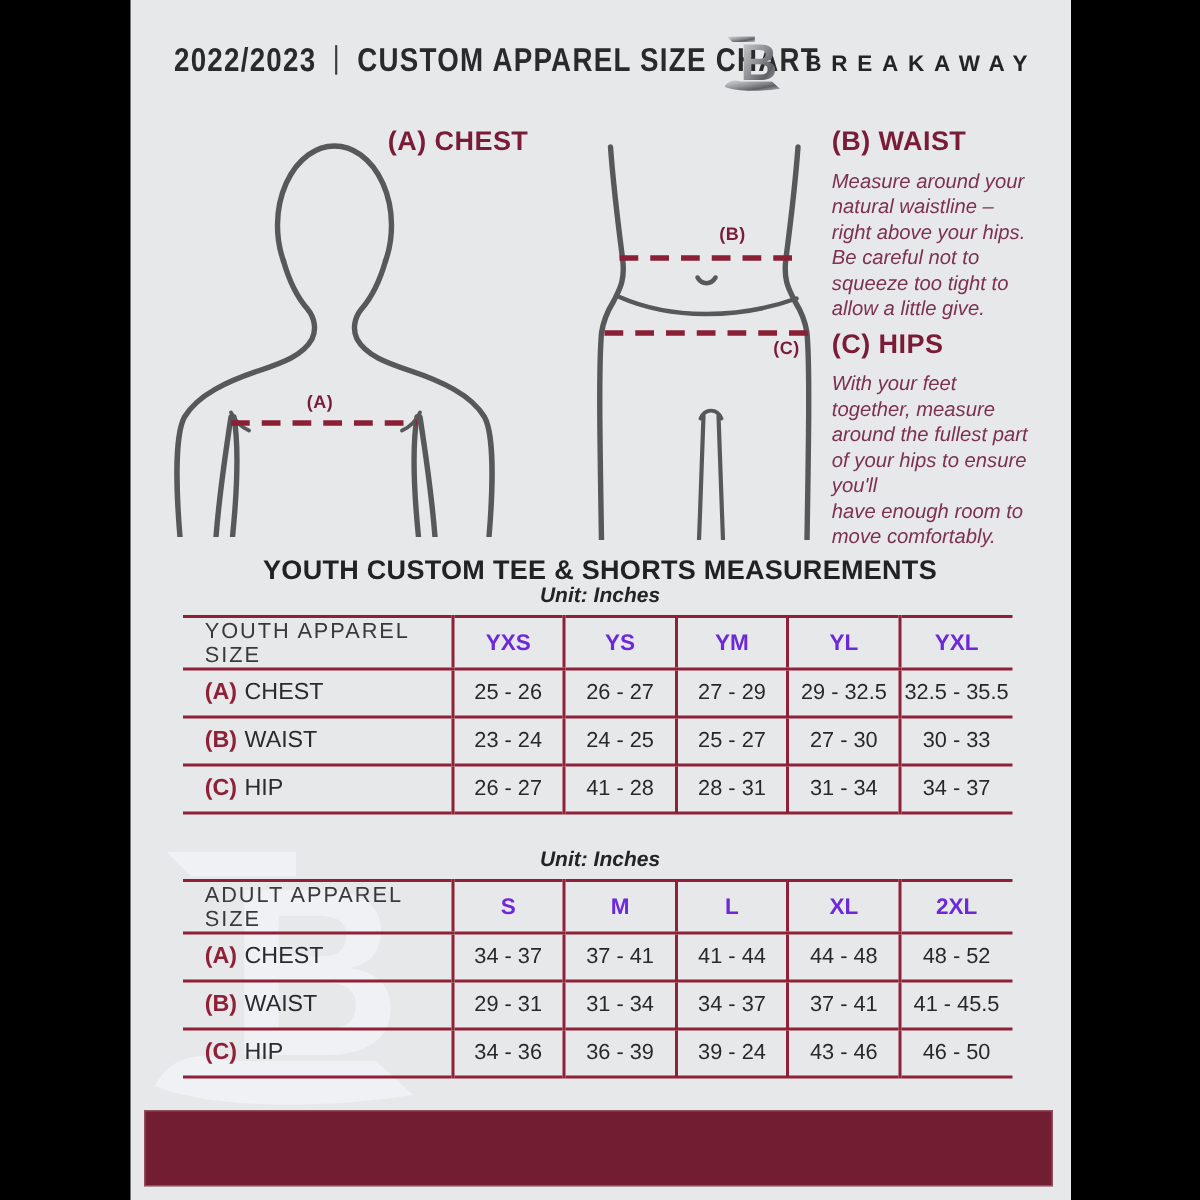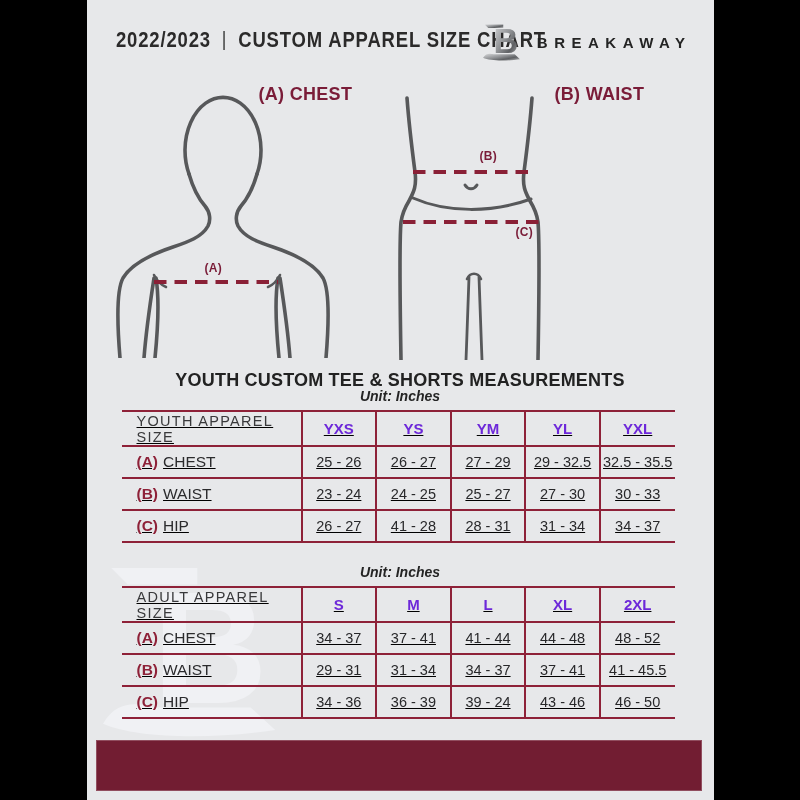--- a/index.html
+++ b/index.html
@@ -20,21 +20,21 @@
   .guide-h{font-weight:700;font-size:18px;letter-spacing:.3px;color:#7a1c38;margin:0 0 7px 0;}
   .guide-p{font-style:italic;font-size:13.5px;line-height:1.26;color:#7d3150;margin:0;white-space:pre-line;}
   .marker{position:absolute;font-weight:700;font-size:12px;color:#7a1c38;letter-spacing:.3px;}
 
   
   .tbl-title{position:absolute;left:0;width:100%;text-align:center;font-weight:700;
     font-size:18px;letter-spacing:.2px;color:#222;}
   .tbl-unit{position:absolute;left:0;width:100%;text-align:center;font-weight:700;font-style:italic;
     font-size:14px;color:#242424;}
   table.size-table{position:absolute;left:35px;width:553px;border-collapse:collapse;table-layout:fixed;
-    border-top:2.5px solid #8e2138;border-bottom:2.5px solid #8e2138;background:transparent;z-index:2;text-decoration:underline;}
+    border-top:2.5px solid #8e2138;border-bottom:2.5px solid #8e2138;background:transparent;z-index:2;}
   table.size-table th,table.size-table td{padding:0;}
   table.size-table thead th{height:33px;border-bottom:2px solid #8e2138;}
   table.size-table tbody td{height:30px;}
   table.size-table tbody tr + tr td{border-top:2px solid #8e2138;}
   table.size-table th + th, table.size-table td + td{border-left:2px solid #8e2138;}
   .th-label{text-align:left;padding-left:15px !important;font-weight:400;font-size:14.5px;
     letter-spacing:1.3px;color:#39393b;}
   .th-size{font-weight:700;font-size:15px;color:#6d28d9;text-align:center;}
   .td-label{text-align:left;padding-left:15px !important;font-size:15.5px;color:#2b2b2d;white-space:nowrap;}
   .td-label .pfx{font-weight:700;color:#8e2138;margin-right:5px;}
@@ -115,20 +115,36 @@
 
   <span class="marker" style="left:118px;top:261px;">(A)</span>
   <span class="marker" style="left:393px;top:149px;">(B)</span>
   <span class="marker" style="left:429px;top:225px;">(C)</span>
 
   <div class="guide-block" style="left:172px;top:84px;width:160px;">
     <h3 class="guide-h">(A) CHEST</h3>
   </div>
   <div class="guide-block" style="left:468px;top:84px;width:160px;">
     <h3 class="guide-h">(B) WAIST</h3>
+    <p class="guide-p">Measure around your
+natural waistline –
+right above your hips.
+Be careful not to
+squeeze too tight to
+allow a little give.</p>
+  </div>
+  <div class="guide-block" style="left:468px;top:219px;width:165px;">
+    <h3 class="guide-h">(C) HIPS</h3>
+    <p class="guide-p">With your feet
+together, measure
+around the fullest part
+of your hips to ensure
+you'll
+have enough room to
+move comfortably.</p>
   </div>
 
   <div class="tbl-title" style="top:370px;">YOUTH CUSTOM TEE &amp; SHORTS MEASUREMENTS</div>
   <div class="tbl-unit" style="top:388px;">Unit: Inches</div>
 
   <table class="size-table" style="top:410px;">
     <colgroup>
         <col style="width:180px">
         <col>
         <col>

